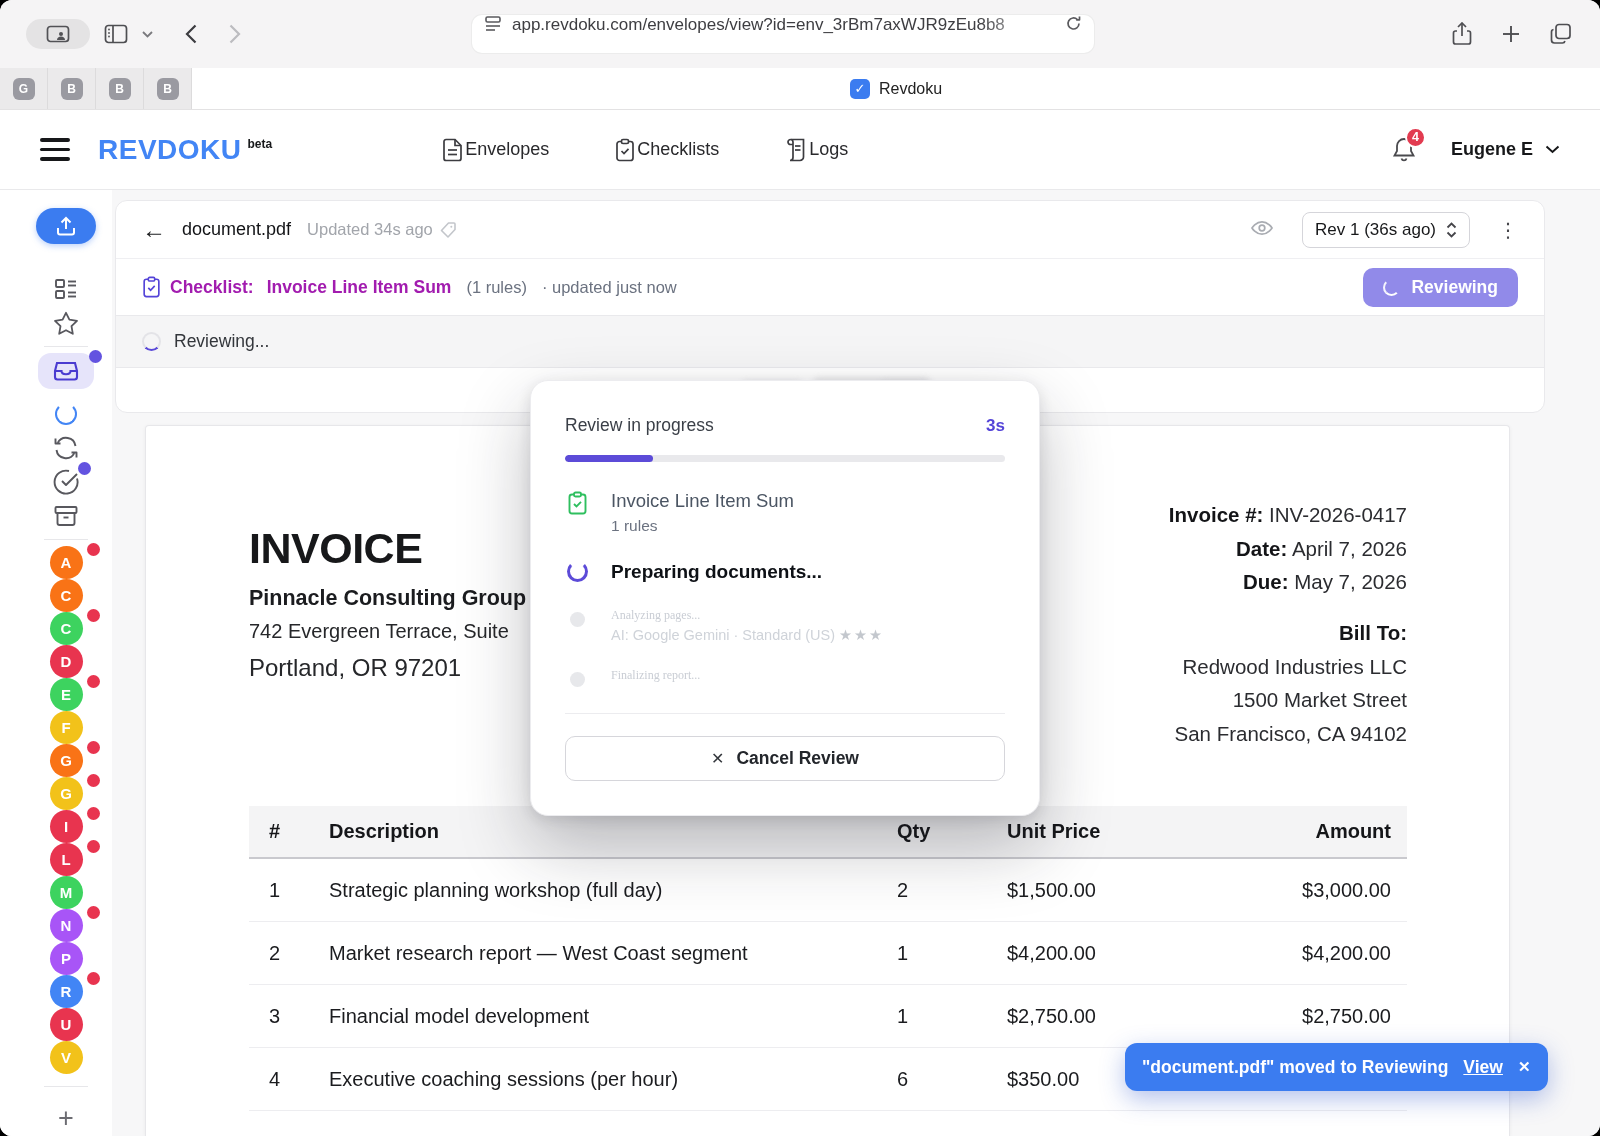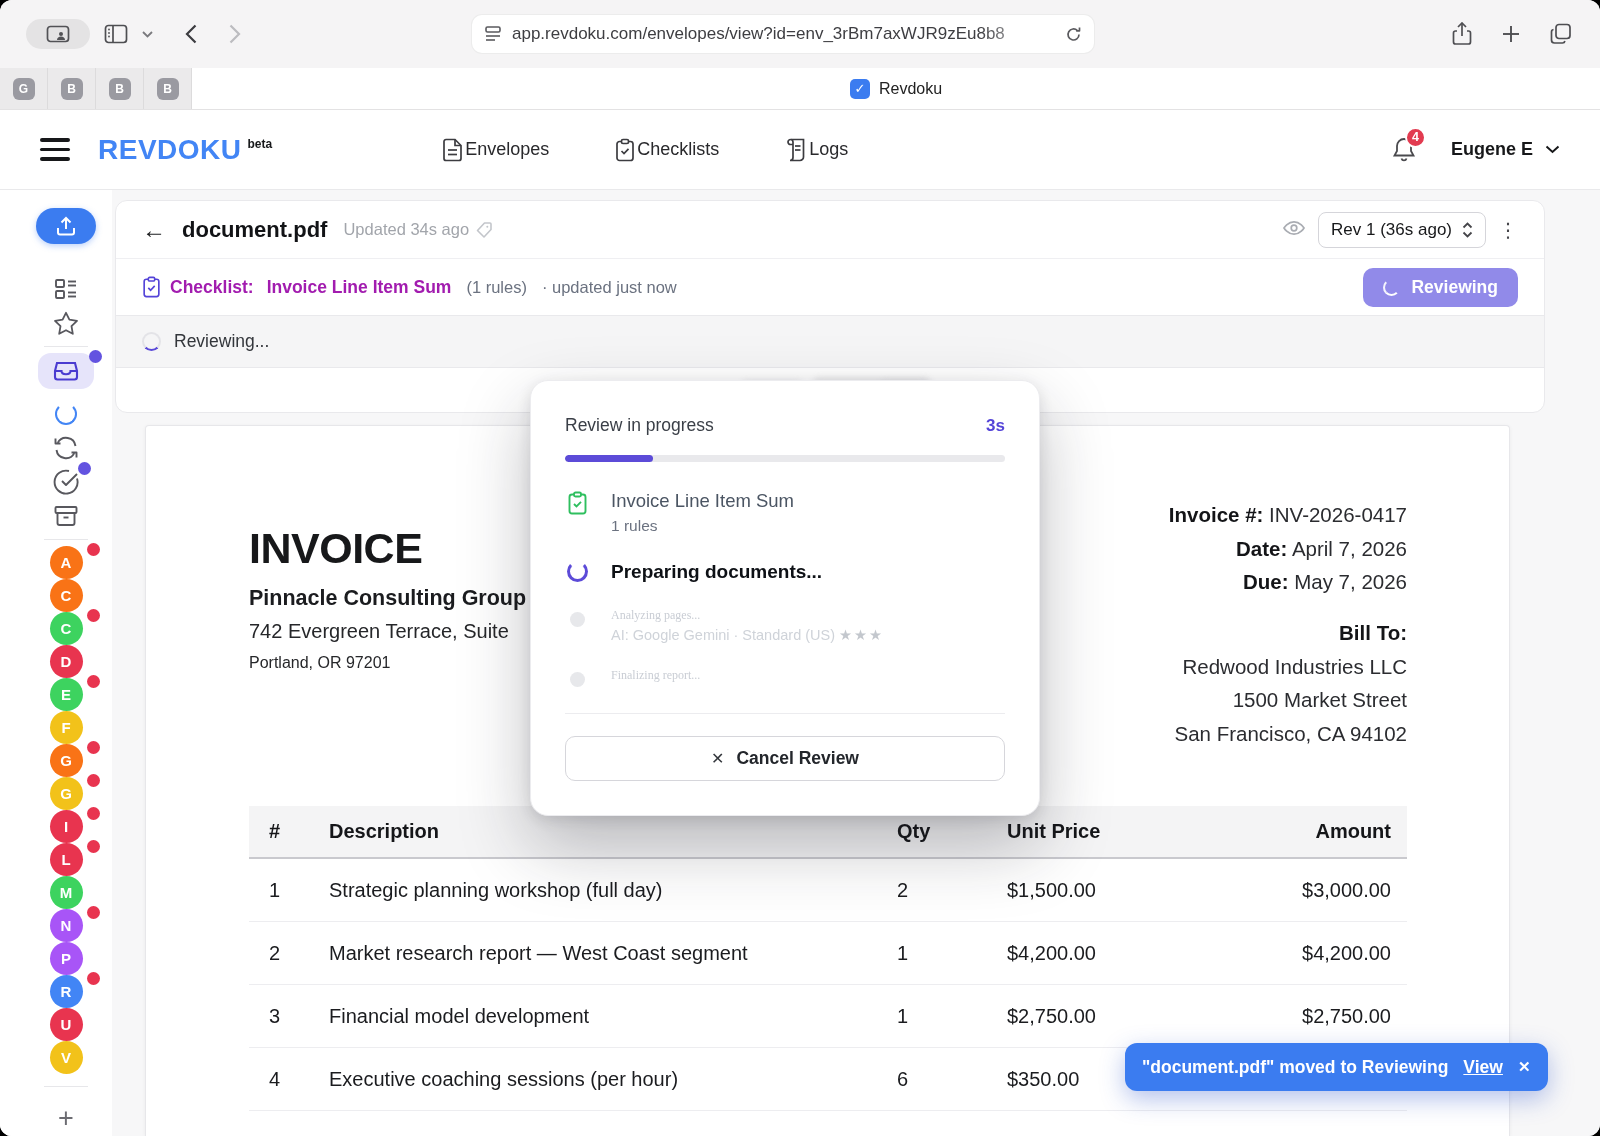--- a/index.html
+++ b/index.html
@@ -7,21 +7,21 @@
     font-family:"Liberation Sans","DejaVu Sans",sans-serif; }
   .window { position:absolute; inset:0; border-radius:12px; overflow:hidden; background:#fff; }
 
   
   .toolbar { height:68px; background:#f5f4f5; display:flex; align-items:center; padding:0 26px; position:relative; }
   .tb-left { display:flex; align-items:center; gap:14px; }
   .pill-btn { width:64px; height:30px; border:none; border-radius:15px; background:#e4e3e4; display:flex; align-items:center; justify-content:center; color:#525256; }
   .icon-btn { background:none; border:none; color:#4e4e52; display:flex; align-items:center; justify-content:center; }
   .nav-fwd { color:#b9b9bd; }
   .urlbar { position:absolute; left:472px; top:15px; width:622px; height:38px; background:#fff; border-radius:10px;
-    display:flex; align-items:center; padding:0 12px; gap:10px; box-shadow:0 0 0 1px #ececec; }
+    display:flex; align-items:flex-start; padding:0 12px; gap:10px; box-shadow:0 0 0 1px #ececec; }
   .url-text { flex:1; font-size:17px; color:#3e3e42; white-space:nowrap; overflow:hidden;
     -webkit-mask-image:linear-gradient(to right,#000 86%,transparent 99%);
     mask-image:linear-gradient(to right,#000 86%,transparent 99%); }
   .tb-right { position:absolute; right:28px; top:0; height:68px; display:flex; align-items:center; gap:30px; color:#4e4e52; }
 
   
   .tabstrip { height:42px; display:flex; border-bottom:1px solid #e3e2e3; background:#fff; }
   .mini-tabs { display:flex; }
   .mini-tab { width:48px; height:100%; background:#eceBec; background:#ebeaeb; border-right:1px solid #dcdbdc; display:flex; align-items:center; justify-content:center; }
   .mini-fav { width:22px; height:22px; border-radius:6px; background:#9a9aa1; color:#fff; font-size:12px; font-weight:700; display:flex; align-items:center; justify-content:center; }
@@ -60,23 +60,23 @@
   .av-circle { width:33px; height:33px; border-radius:50%; color:#fff; font-size:15px; font-weight:700; display:flex; align-items:center; justify-content:center; }
   .av-dot { position:absolute; top:-3px; right:-17px; width:13px; height:13px; border-radius:50%; background:#e8344f; }
   .add-btn { background:none; border:none; color:#6c6c72; font-size:27px; font-weight:300; margin-top:10px; }
 
   .content { position:relative; flex:1; }
 
   
   .card1 { position:absolute; left:3px; top:10px; width:1430px; height:213px; background:#fff; border:1px solid #e9e9ec; border-radius:12px; }
   .doc-row { height:57px; display:flex; align-items:center; padding:0 26px; gap:16px; }
   .back-arrow { background:none; border:none; font-size:24px; color:#17181a; }
-  .doc-title { font-size:22px; font-weight:700; color:#121316; }
+  .doc-title { font-size:18px; font-weight:400; color:#121316; }
   .doc-updated { font-size:16.5px; color:#a2a5ab; display:flex; align-items:center; gap:6px; }
-  .doc-right { margin-left:auto; display:flex; align-items:center; gap:12px; }
+  .doc-right { margin-left:auto; display:flex; align-items:center; gap:28px; }
   .eye { color:#a9acb2; }
   .rev-select { display:flex; align-items:center; gap:10px; border:1px solid #d5d5da; border-radius:8px; padding:7px 12px; font-size:17px; color:#17181a; background:#fff; }
   .kebab { background:none; border:none; font-size:20px; color:#45454a; letter-spacing:0; }
   .chk-row { height:57px; border-top:1px solid #efeff2; display:flex; align-items:center; padding:0 26px; gap:9px; }
   .chk-link { color:#a21caf; font-size:17.5px; font-weight:600; }
   .chk-name { margin-left:4px; }
   .chk-meta { color:#6b7280; font-size:16.5px; margin-left:6px; }
   .reviewing-pill { margin-left:auto; background:#918ae9; color:#fff; border:none; border-radius:10px; padding:9px 20px;
     font-size:17.5px; font-weight:600; display:flex; align-items:center; gap:11px; }
   .spin-white { width:17px; height:17px; border-radius:50%; border:2.5px solid transparent; border-bottom-color:#fff; border-left-color:rgba(255,255,255,.9); }
@@ -84,21 +84,21 @@
   .spin-mix { width:19px; height:19px; border-radius:50%; border:2.5px solid #e3e3e7; border-bottom-color:#5a49d8; }
   .prog-text { font-size:17.5px; color:#33363b; }
   .blur-blob { position:absolute; background:#d8d8db; border-radius:6px; filter:blur(3px); opacity:.65; }
 
   
   .invoice { position:absolute; left:33px; top:235px; width:1365px; height:711px; background:#fff; border:1px solid #e7e7ea; border-bottom:none;
     border-radius:4px 4px 0 0; box-shadow:0 1px 4px rgba(0,0,0,.05); color:#1b1c1f; }
   .inv-title { position:absolute; left:103px; top:98px; font-size:43px; font-weight:800; letter-spacing:-.5px; color:#17181a; }
   .inv-company { position:absolute; left:103px; top:160px; font-size:21.5px; font-weight:700; }
   .inv-addr1 { position:absolute; left:103px; top:194px; font-size:20px; color:#26272a; }
-  .inv-addr2 { position:absolute; left:103px; top:228px; font-size:16px; color:#26272a; }
+  .inv-addr2 { position:absolute; left:103px; top:228px; font-size:24px; color:#26272a; }
   .inv-meta { position:absolute; right:102px; top:72px; text-align:right; font-size:20.5px; line-height:33.5px; color:#2b2c30; }
   .inv-meta b { color:#141518; }
   .inv-billto { position:absolute; right:102px; top:190px; text-align:right; font-size:20.5px; line-height:33.5px; color:#2b2c30; }
   .inv-billto .bt-label { font-weight:700; color:#141518; }
   .inv-table { position:absolute; left:103px; right:102px; top:380px; }
   .t-row { display:grid; grid-template-columns:80px 1fr 110px 180px 220px; align-items:center; }
   .t-head { background:#f4f4f5; height:53px; font-weight:700; font-size:20px; border-bottom:2px solid #c9c9ce; color:#151619; }
   .t-body-row { height:63px; font-size:20px; border-bottom:1px solid #ededf0; color:#1b1c1f; }
   .c-num { padding-left:20px; }
   .c-right { text-align:left; }

